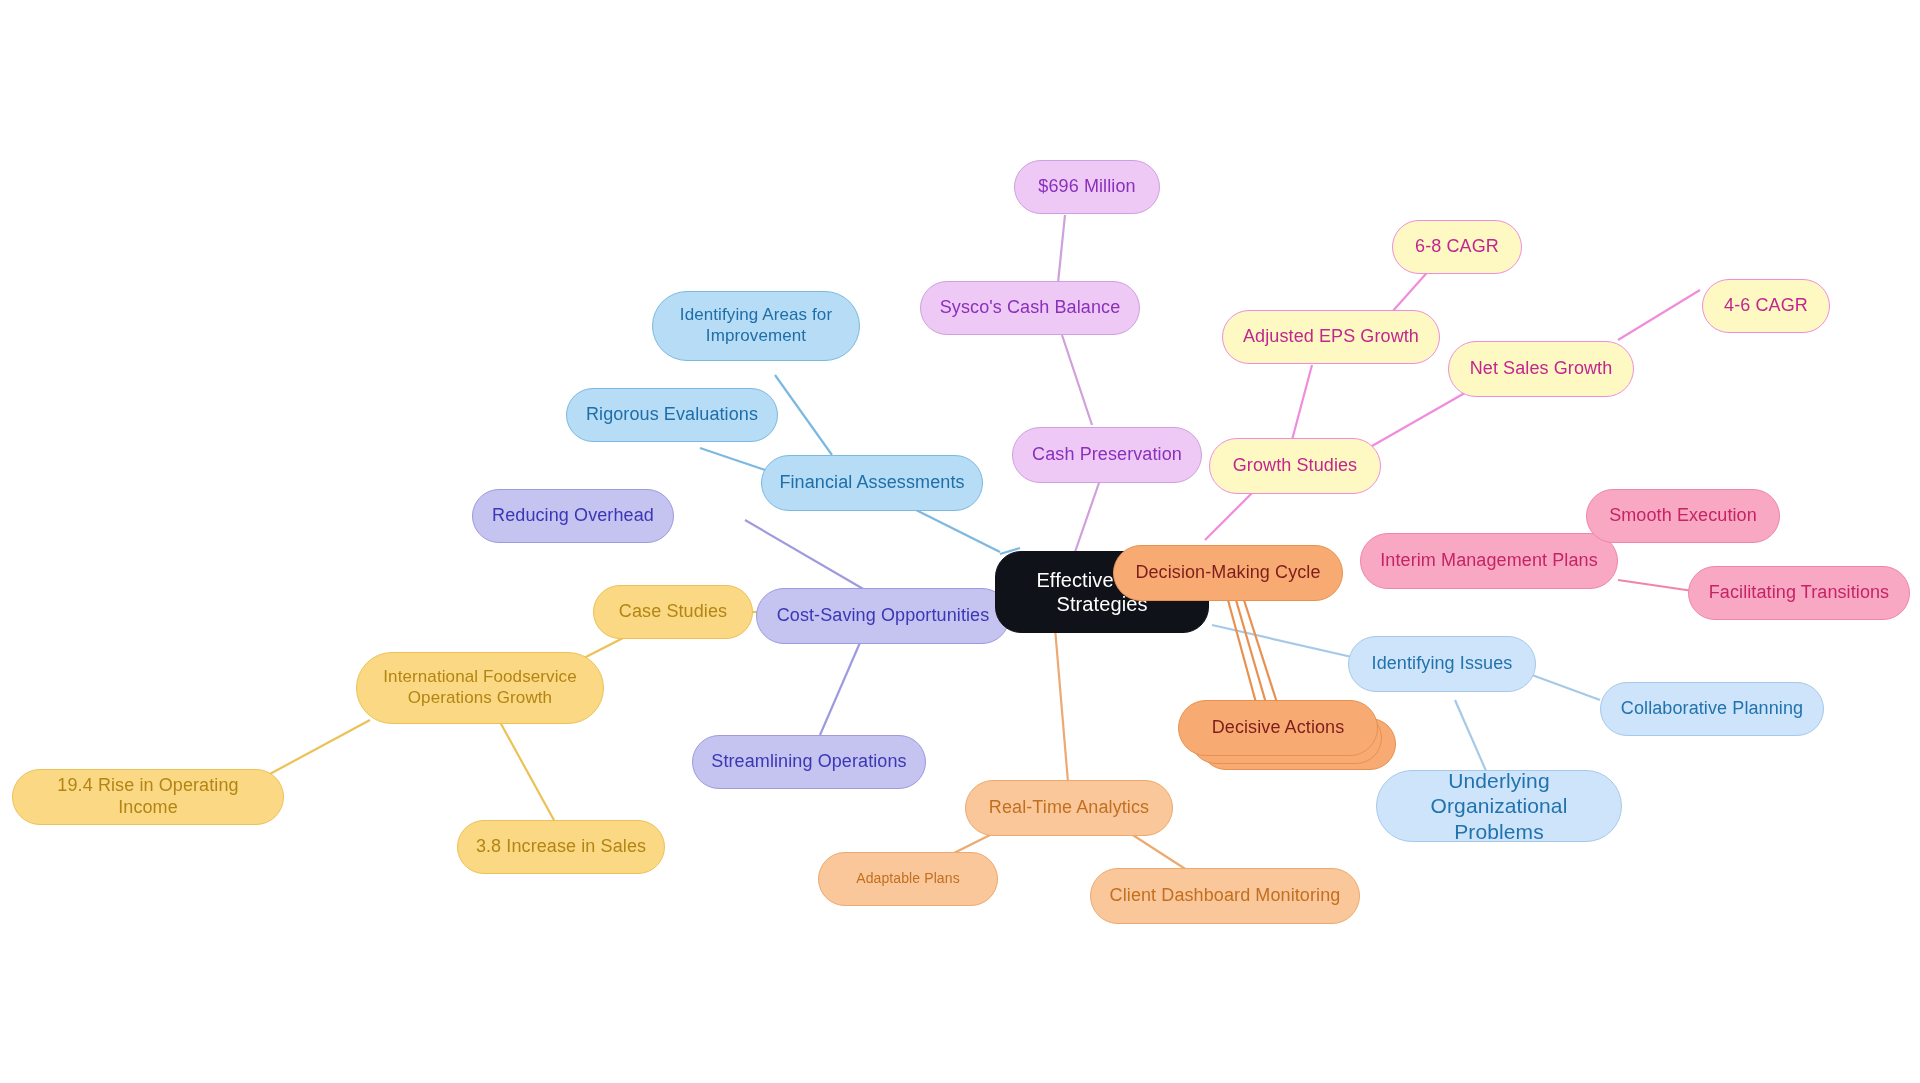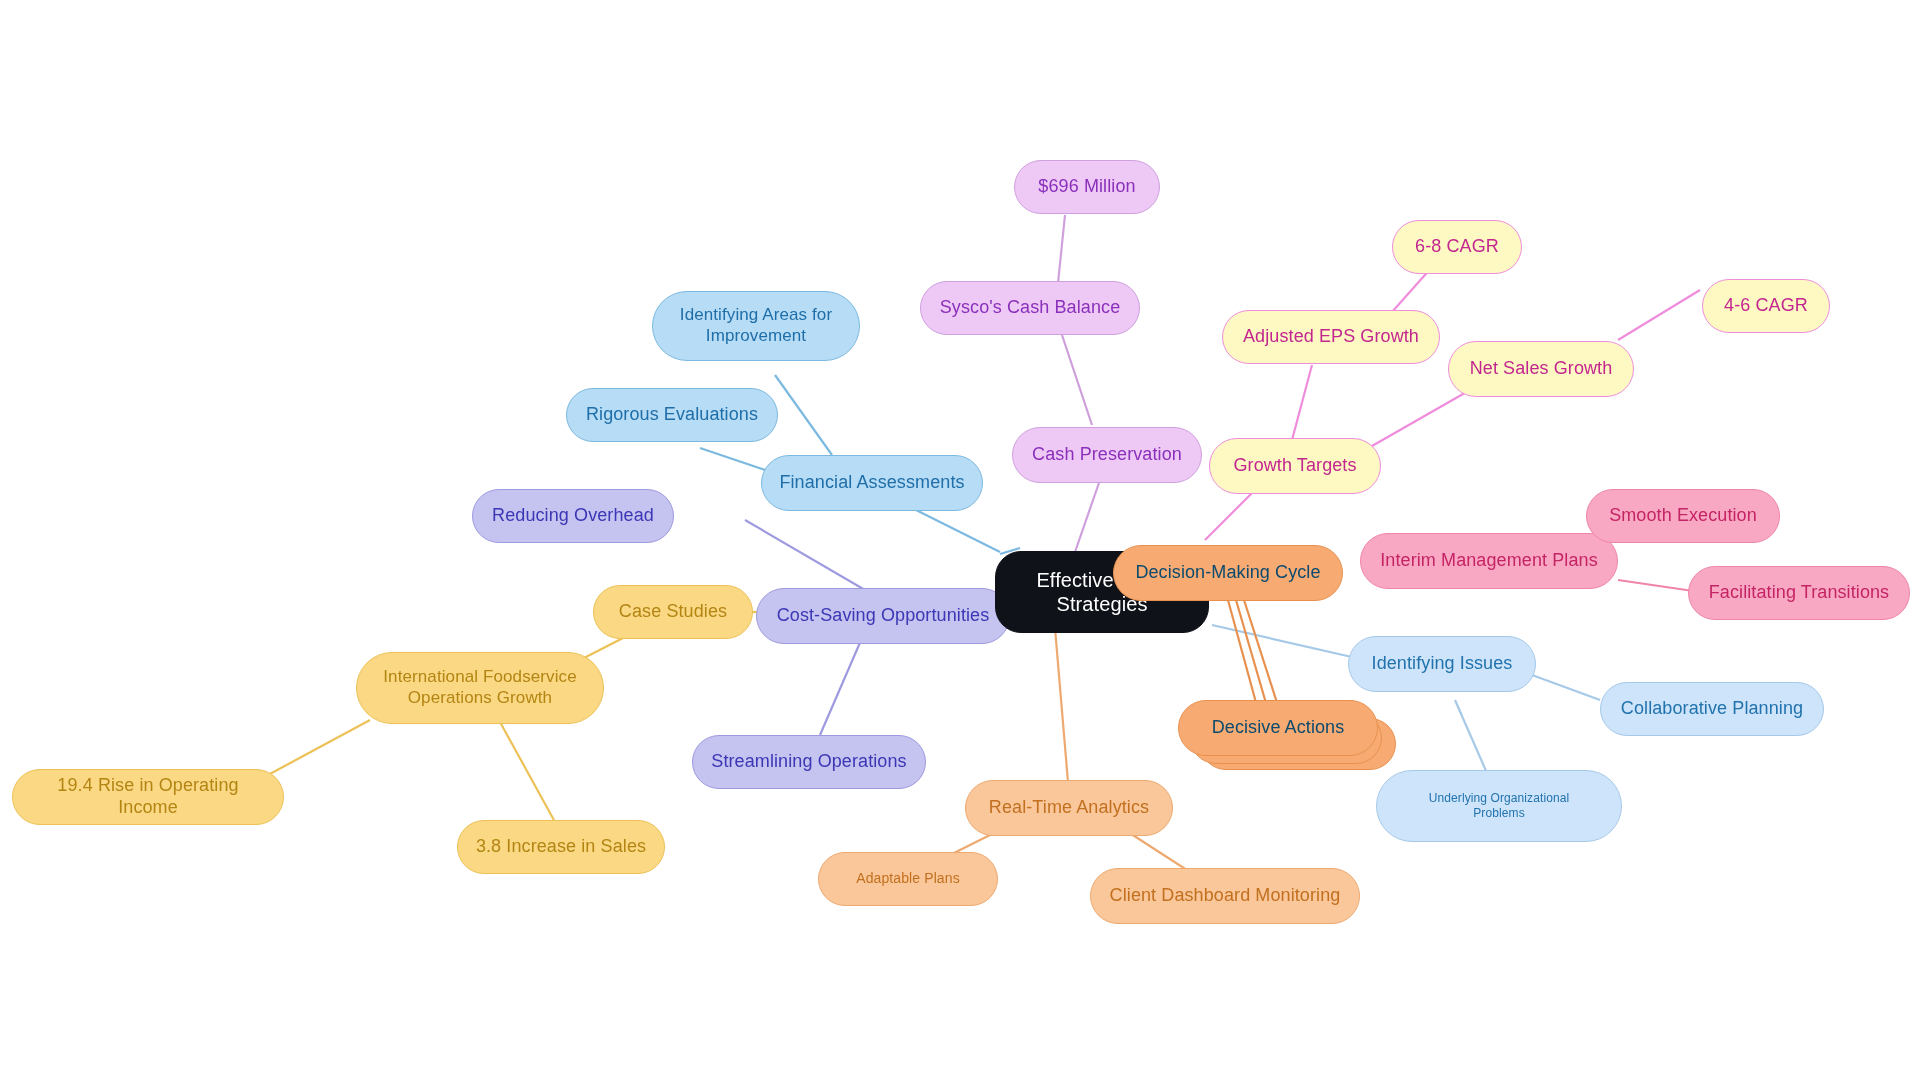--- a/index.html
+++ b/index.html
@@ -47,21 +47,21 @@
     border-color: #0f1219;
     font-size: 20px;
     z-index: 30;
   }
   .n-blue    { background:#b6dcf6; border-color:#7cb9e0; color:#1f6ea8; }
   .n-blue2   { background:#cde4fa; border-color:#a6c9e8; color:#2273ad; }
   .n-purple  { background:#c5c3f0; border-color:#9e9ae0; color:#3b37b5; }
   .n-violet  { background:#eec9f6; border-color:#cfa0dd; color:#8a30bb; }
   .n-magenta { background:#fef9c3; border-color:#ef8ddc; color:#c2268f; }
   .n-pink    { background:#f9a8c4; border-color:#ef85ab; color:#c52464; }
-  .n-orange  { background:#f7ab72; border-color:#e8914f; color:#0c4a6e; }
+  .n-orange  { background:#f7ab72; border-color:#e8914f; color:#7f1d1d; }
   .n-orange2 { background:#fac79a; border-color:#eda96f; color:#c2701f; }
   .n-yellow  { background:#fbd884; border-color:#ecc156; color:#b38513; }
 </style>
 </head>
 <body>
 
 <div id="canvas">
 
   <svg id="edges" viewBox="0 0 1920 1083">
 
@@ -122,34 +122,34 @@
   <div class="node n-yellow" style="left:593px; top:585px; width:160px; height:54px; font-size:18px;">Case Studies</div>
   <div class="node n-yellow" style="left:356px; top:652px; width:248px; height:72px; font-size:17px;">International Foodservice
 Operations Growth</div>
   <div class="node n-yellow" style="left:12px; top:769px; width:272px; height:56px; font-size:18px;">19.4 Rise in Operating Income</div>
   <div class="node n-yellow" style="left:457px; top:820px; width:208px; height:54px; font-size:18px;">3.8 Increase in Sales</div>
 
   <div class="node n-violet" style="left:1012px; top:427px; width:190px; height:56px; font-size:18px;">Cash Preservation</div>
   <div class="node n-violet" style="left:920px; top:281px; width:220px; height:54px; font-size:18px;">Sysco's Cash Balance</div>
   <div class="node n-violet" style="left:1014px; top:160px; width:146px; height:54px; font-size:18px;">$696 Million</div>
 
-  <div class="node n-magenta" style="left:1209px; top:438px; width:172px; height:56px; font-size:18px;">Growth Targets</div>
+  <div class="node n-magenta" style="left:1209px; top:438px; width:172px; height:56px; font-size:18px;">Growth Studies</div>
   <div class="node n-magenta" style="left:1222px; top:310px; width:218px; height:54px; font-size:18px;">Adjusted EPS Growth</div>
   <div class="node n-magenta" style="left:1392px; top:220px; width:130px; height:54px; font-size:18px;">6-8 CAGR</div>
   <div class="node n-magenta" style="left:1448px; top:341px; width:186px; height:56px; font-size:18px;">Net Sales Growth</div>
   <div class="node n-magenta" style="left:1702px; top:279px; width:128px; height:54px; font-size:18px;">4-6 CAGR</div>
 
   <div class="node n-orange" style="left:1113px; top:545px; width:230px; height:56px; font-size:18px; z-index:40;">Decision-Making Cycle</div>
   <div class="node n-pink" style="left:1360px; top:533px; width:258px; height:56px; font-size:18px;">Interim Management Plans</div>
   <div class="node n-pink" style="left:1586px; top:489px; width:194px; height:54px; font-size:18px;">Smooth Execution</div>
   <div class="node n-pink" style="left:1688px; top:566px; width:222px; height:54px; font-size:18px;">Facilitating Transitions</div>
 
   <div class="node n-blue2" style="left:1348px; top:636px; width:188px; height:56px; font-size:18px;">Identifying Issues</div>
   <div class="node n-blue2" style="left:1600px; top:682px; width:224px; height:54px; font-size:18px;">Collaborative Planning</div>
-  <div class="node n-blue2" style="left:1376px; top:770px; width:246px; height:72px; font-size:12px;">Underlying Organizational
+  <div class="node n-blue2" style="left:1376px; top:770px; width:246px; height:72px; font-size:21px;">Underlying Organizational
 Problems</div>
 
   <div class="node n-orange" style="left:1200px; top:718px; width:196px; height:52px; z-index:11;"></div>
   <div class="node n-orange" style="left:1190px; top:712px; width:192px; height:52px; z-index:12;"></div>
   <div class="node n-orange" style="left:1178px; top:700px; width:200px; height:56px; font-size:18px; z-index:13;">Decisive Actions</div>
 
   <div class="node n-orange2" style="left:965px; top:780px; width:208px; height:56px; font-size:18px;">Real-Time Analytics</div>
   <div class="node n-orange2" style="left:818px; top:852px; width:180px; height:54px; font-size:14px;">Adaptable Plans</div>
   <div class="node n-orange2" style="left:1090px; top:868px; width:270px; height:56px; font-size:18px;">Client Dashboard Monitoring</div>
 

